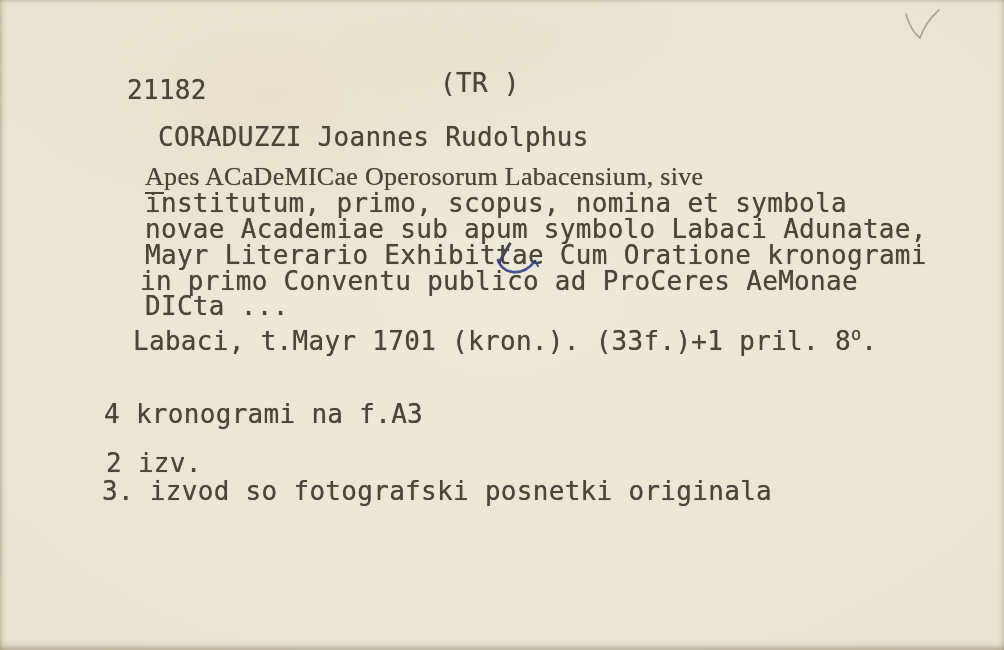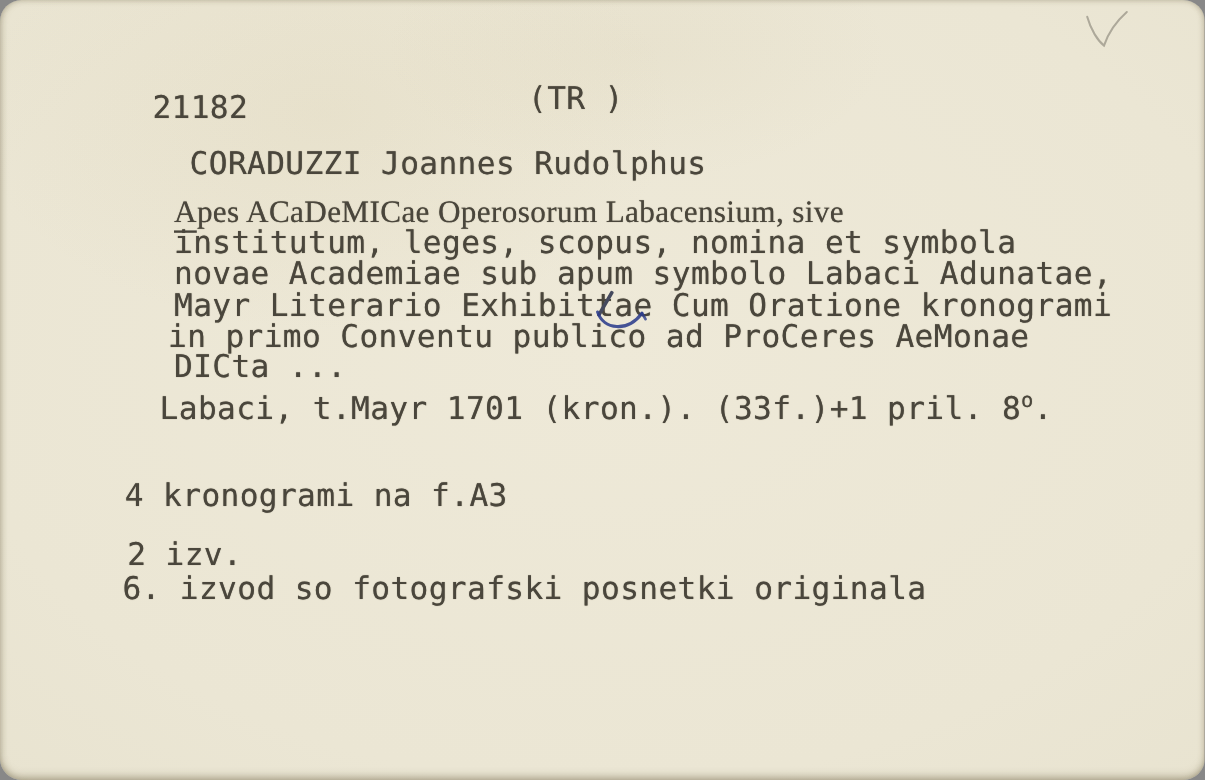--- a/index.html
+++ b/index.html
@@ -10,21 +10,20 @@
       radial-gradient(ellipse 420px 260px at 270px 95px, rgba(190,172,120,0.10), rgba(190,172,120,0) 70%),
       radial-gradient(ellipse 300px 160px at 530px 40px, rgba(185,170,125,0.08), rgba(185,170,125,0) 70%),
       radial-gradient(ellipse 900px 600px at 50% 45%, #eee9d8 0%, #ebe6d4 60%, #e6e1cd 100%);
     box-shadow:
       inset 0 -5px 7px -3px rgba(110,100,70,0.50),
       inset 4px 0 7px -4px rgba(110,100,70,0.40),
       inset 0 3px 5px -3px rgba(110,100,70,0.30),
       inset -4px 0 6px -4px rgba(110,100,70,0.28);
     overflow:hidden;
     font-family:"DejaVu Sans Mono", monospace;
-    border-radius:18px;
   }
   .tline{
     position:absolute;
     white-space:pre;
     font-size:26px;
     line-height:26px;
     letter-spacing:0.3px;
     color:#4a463c;
     text-shadow:0 0 0.7px rgba(70,64,48,0.75);
   }
@@ -58,38 +57,38 @@
 <div class="card">
 
   <div class="tline" style="left:127px;top:77px;">21182</div>
 
   <div class="tline" style="left:440px;top:70px;">(TR )</div>
 
   <div class="tline" style="left:121px;top:124px;margin-left:37px;">CORADUZZI Joannes Rudolphus</div>
 
   <div class="tline" style="left:145px;top:164px;font-family:Liberation Serif, serif;"><span class="underlined-initial">A</span><span>pes ACaDeMICae Operosorum Labacensium, sive</span></div>
 
-  <div class="tline" style="left:145px;top:190px;">institutum, leges, scopus, nomina et symbola</div>
+  <div class="tline" style="left:145px;top:190px;">institutum, primo, scopus, nomina et symbola</div>
 
   <div class="tline" style="left:145px;top:216px;">novae Academiae sub apum symbolo Labaci Adunatae,</div>
 
   <div class="tline" style="left:145px;top:242px;"><span>Mayr Literario Exhibit</span><span class="struck"><span>t</span><i class="slash"></i></span><span>ae Cum Oratione kronogrami</span></div>
 
   <div class="tline" style="left:140px;top:268px;">in primo Conventu publico ad ProCeres AeMonae</div>
 
   <div class="tline" style="left:145px;top:293px;">DICta ...</div>
 
   <div class="tline" style="left:133px;top:328px;"><span>Labaci, t.Mayr 1701 (kron.). (33f.)+1 pril. 8</span><span class="sup">o</span><span>.</span></div>
 
 
   <div class="tline" style="left:104px;top:401px;">4 kronogrami na f.A3</div>
 
   <div class="tline" style="left:106px;top:450px;">2 izv.</div>
 
-  <div class="tline" style="left:102px;top:478px;">6. izvod so fotografski posnetki originala</div>
+  <div class="tline" style="left:102px;top:478px;">3. izvod so fotografski posnetki originala</div>
 
   <svg class="annot" style="left:494px;top:255px;" width="48" height="26" viewBox="0 0 48 26">
     <path d="M4,5 C9,20 29,22 41,6" fill="none" stroke="#2c3c8c" stroke-width="2.6" stroke-linecap="round" opacity="0.88"></path>
     <path d="M41,6 L44,11" fill="none" stroke="#2c3c8c" stroke-width="2.2" stroke-linecap="round" opacity="0.8"></path>
   </svg>
 
   <svg class="annot" style="left:896px;top:6px;" width="54" height="42" viewBox="0 0 54 42">
     <path d="M10,8 C13,19 19,28 24,32 C27,23 34,12 43,4" fill="none" stroke="#a29e8f" stroke-width="1.7" stroke-linecap="round" opacity="0.85"></path>
   </svg>
 

